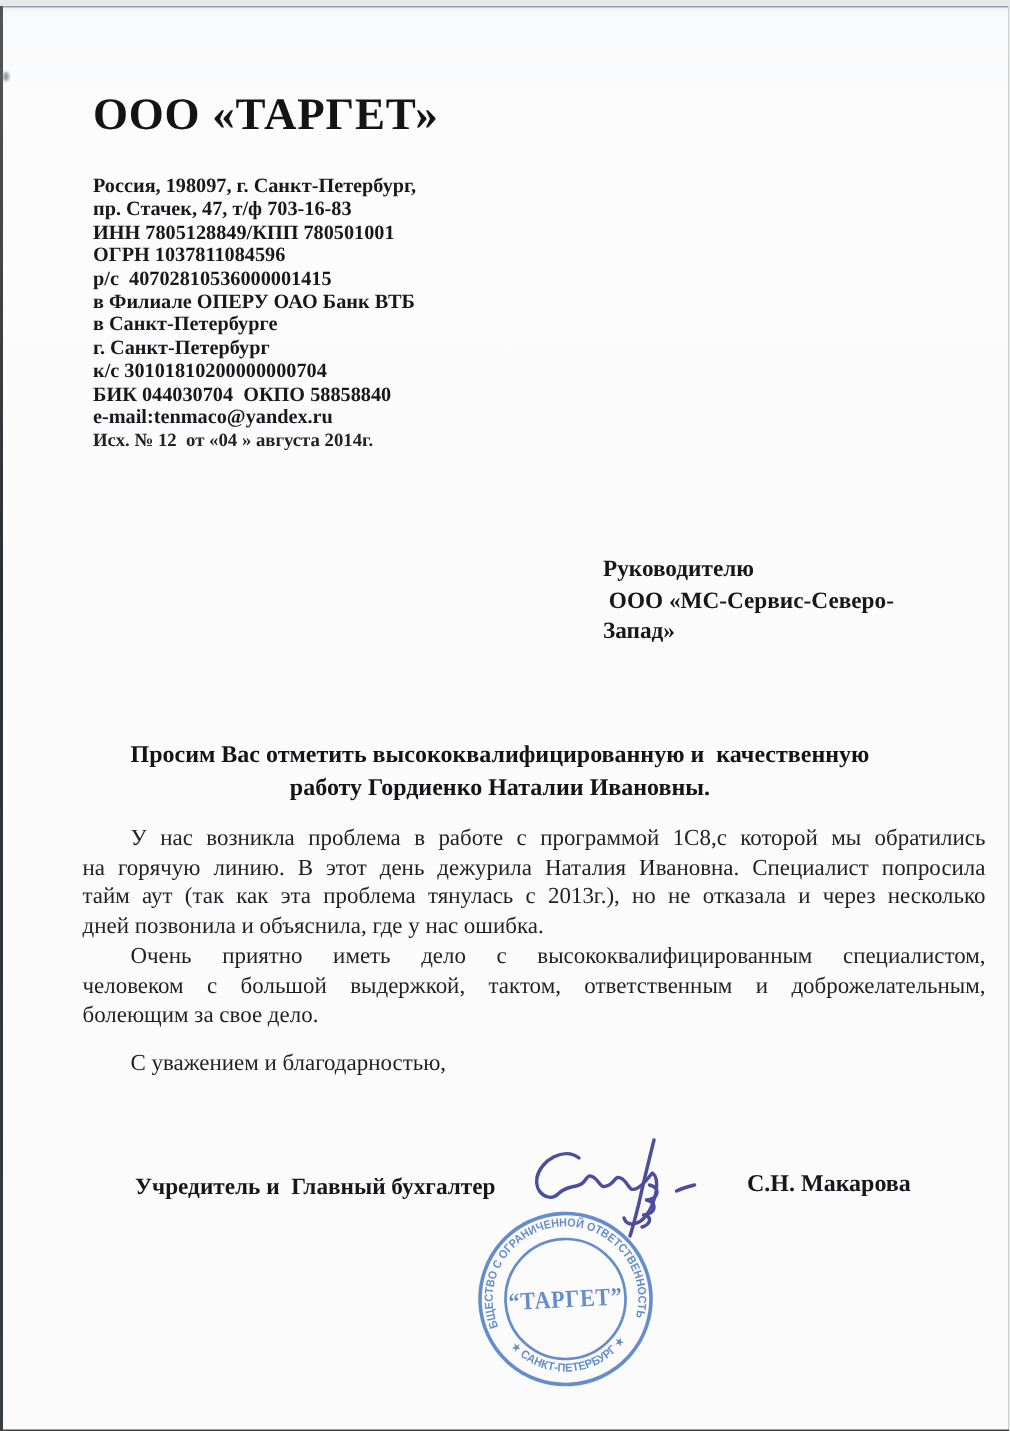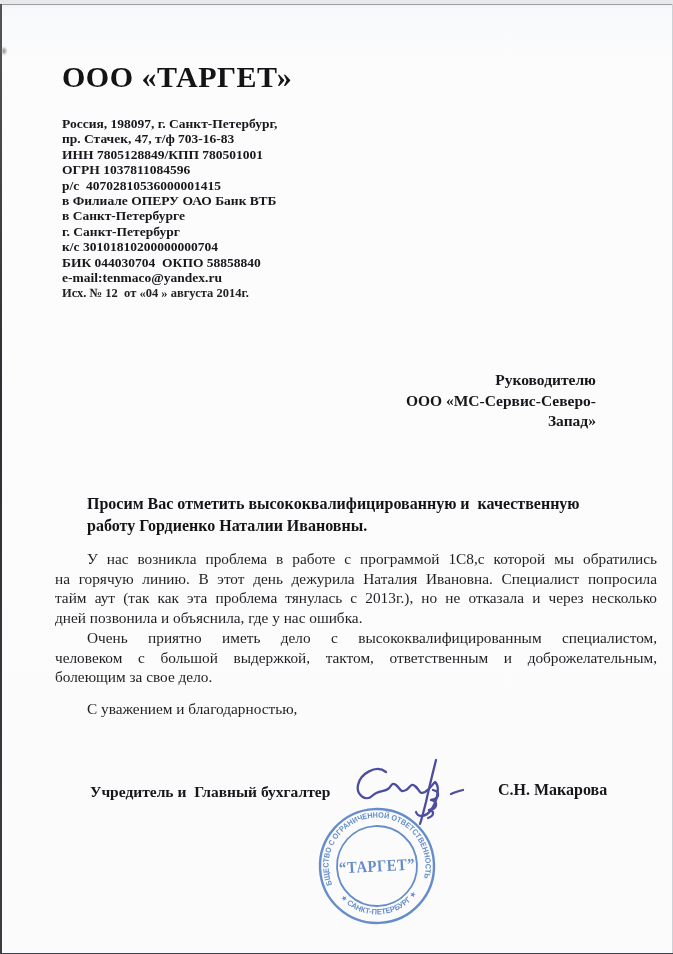--- a/index.html
+++ b/index.html
@@ -27,26 +27,26 @@
   }
   .details { position: absolute; left: 62px; top: 112px; }
   .details div {
     font-size: 13.5px; font-weight: bold; line-height: 15.4px;
     white-space: pre-wrap; color: #18181c;
   }
   .ref-line {
     position: absolute; left: 62px; top: 282px;
     font-size: 12.5px; font-weight: bold; white-space: pre-wrap; color: #222;
   }
-  .addressee { position: absolute; left: 402px; top: 366px; text-align: right; }
+  .addressee { position: absolute; left: 402px; top: 366px; }
   .addressee div {
     font-size: 15.5px; font-weight: bold; line-height: 20.5px;
     white-space: pre-wrap; color: #17171b;
   }
-  .request { position: absolute; left: 87px; top: 489px; }
+  .request { position: absolute; left: 87px; top: 489px; text-align: center; }
   .request div {
     font-size: 16px; font-weight: bold; line-height: 21.5px;
     white-space: pre-wrap; color: #141418;
   }
   .bodytext { position: absolute; left: 55px; top: 545px; width: 602px; }
   .bodytext .line { font-size: 15.3px; line-height: 19.7px; }
   .just { text-align: justify; text-align-last: justify; }
   .ind  { padding-left: 32px; }
   .closing { margin-top: 12px; padding-left: 32px; font-size: 15.3px; line-height: 19.7px; }
 

